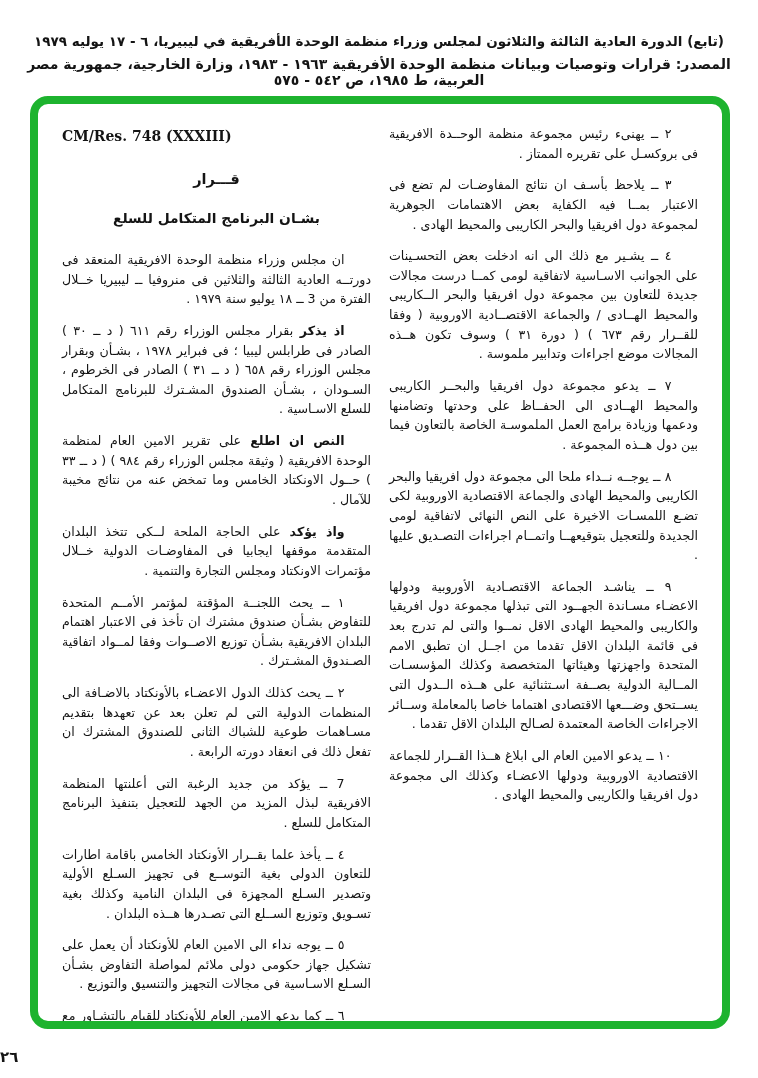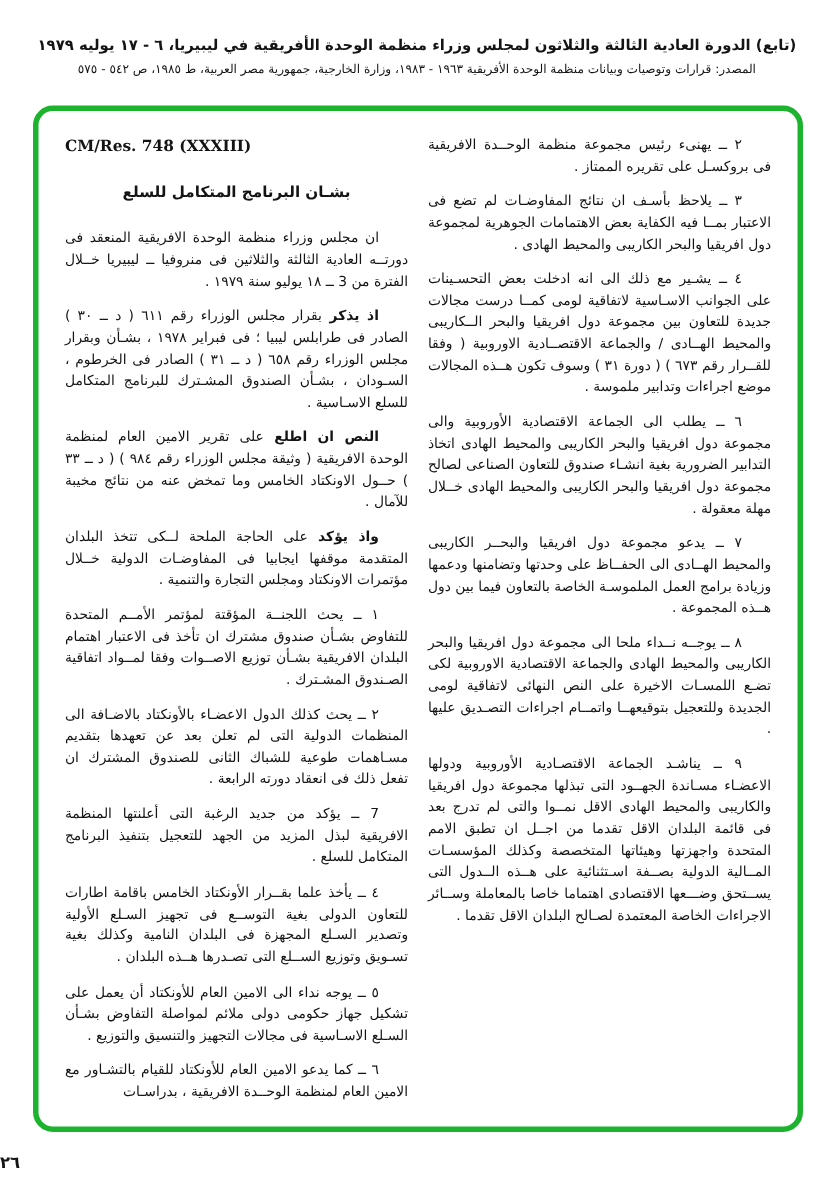--- a/index.html
+++ b/index.html
@@ -7,24 +7,24 @@
     width:758px;height:1078px;position:relative;
     background:#ffffff;color:#141414;
     font-family:"DejaVu Sans","Liberation Sans",sans-serif;
     overflow:hidden;
   }
   .header{
     position:absolute;top:33px;left:0;right:0;
     text-align:center;direction:rtl;
   }
   .header-line1{font-size:13.5px;font-weight:bold;letter-spacing:0.2px;}
-  .header-line2{font-size:11px;font-weight:normal;margin-top:7px;}
+  .header-line2{font-size:14px;font-weight:bold;margin-top:7px;}
   .green-box{
     position:absolute;left:30px;top:96px;width:700px;height:933px;
-    box-sizing:border-box;border:5px solid #0f766e;border-radius:18px;
+    box-sizing:border-box;border:8px solid #0f766e;border-radius:18px;
     padding:20px 24px 12px;overflow:hidden;background:#ffffff;
   }
   .columns{display:flex;gap:18px;height:100%;}
   .col{
     flex:1 1 0;direction:rtl;text-align:justify;
     font-size:12.6px;line-height:1.56;
   }
   .para{margin:0 0 12px;text-indent:2.1em;}
   .para b{font-weight:bold;}
   .res-ref{
@@ -47,44 +47,45 @@
   <div class="header">
     <div class="header-line1">(تابع) الدورة العادية الثالثة والثلاثون لمجلس وزراء منظمة الوحدة الأفريقية في ليبيريا، ٦ - ١٧ يوليه ١٩٧٩</div>
     <div class="header-line2">المصدر: قرارات وتوصيات وبيانات منظمة الوحدة الأفريقية ١٩٦٣ - ١٩٨٣، وزارة الخارجية، جمهورية مصر العربية، ط ١٩٨٥، ص ٥٤٢ - ٥٧٥</div>
   </div>
 
   <div class="green-box" style="border-color: rgb(29, 179, 46);">
     <div class="columns">
 
       <div class="col" id="col-left">
         <div class="res-ref">CM/Res. 748 (XXXIII)</div>
+        <div class="res-title">قـــرار</div>
         <div class="res-subtitle">بشـان البرنامج المتكامل للسلع</div>
         <div id="left-paragraphs">
             <div class="para">ان مجلس وزراء منظمة الوحدة الافريقية المنعقد فى دورتــه العادية الثالثة والثلاثين فى منروفيا ــ ليبيريا خــلال الفترة من 3 ــ ١٨ يوليو سنة ١٩٧٩ .</div>
             <div class="para"><b>اذ يذكر </b>بقرار مجلس الوزراء رقم ٦١١ ( د ــ ٣٠ ) الصادر فى طرابلس ليبيا ؛ فى فبراير ١٩٧٨ ، بشـأن وبقرار مجلس الوزراء رقم ٦٥٨ ( د ــ ٣١ ) الصادر فى الخرطوم ، السـودان ، بشـأن الصندوق المشـترك للبرنامج المتكامل للسلع الاسـاسية .</div>
             <div class="para"><b>النص ان اطلع </b>على تقرير الامين العام لمنظمة الوحدة الافريقية ( وثيقة مجلس الوزراء رقم ٩٨٤ ) ( د ــ ٣٣ ) حــول الاونكتاد الخامس وما تمخض عنه من نتائج مخيبة للآمال .</div>
             <div class="para"><b>واذ يؤكد </b>على الحاجة الملحة لــكى تتخذ البلدان المتقدمة موقفها ايجابيا فى المفاوضـات الدولية خــلال مؤتمرات الاونكتاد ومجلس التجارة والتنمية .</div>
             <div class="para">١ ــ يحث اللجنــة المؤقتة لمؤتمر الأمــم المتحدة للتفاوض بشـأن صندوق مشترك ان تأخذ فى الاعتبار اهتمام البلدان الافريقية بشـأن توزيع الاصــوات وفقا لمــواد اتفاقية الصـندوق المشـترك .</div>
             <div class="para">٢ ــ يحث كذلك الدول الاعضـاء بالأونكتاد بالاضـافة الى المنظمات الدولية التى لم تعلن بعد عن تعهدها بتقديم مسـاهمات طوعية للشباك الثانى للصندوق المشترك ان تفعل ذلك فى انعقاد دورته الرابعة .</div>
             <div class="para">7 ــ يؤكد من جديد الرغبة التى أعلنتها المنظمة الافريقية لبذل المزيد من الجهد للتعجيل بتنفيذ البرنامج المتكامل للسلع .</div>
             <div class="para">٤ ــ يأخذ علما بقــرار الأونكتاد الخامس باقامة اطارات للتعاون الدولى بغية التوســع فى تجهيز السـلع الأولية وتصدير السـلع المجهزة فى البلدان النامية وكذلك بغية تسـويق وتوزيع الســلع التى تصـدرها هــذه البلدان .</div>
             <div class="para">٥ ــ يوجه نداء الى الامين العام للأونكتاد أن يعمل على تشكيل جهاز حكومى دولى ملائم لمواصلة التفاوض بشـأن السـلع الاسـاسية فى مجالات التجهيز والتنسيق والتوزيع .</div>
             <div class="para">٦ ــ كما يدعو الامين العام للأونكتاد للقيام بالتشـاور مع الامين العام لمنظمة الوحــدة الافريقية ، بدراسـات</div>
           </div>
       </div>
 
       <div class="col" id="col-right">
         <div id="right-paragraphs">
             <div class="para">٢ ــ يهنىء رئيس مجموعة منظمة الوحــدة الافريقية فى بروكسـل على تقريره الممتاز .</div>
             <div class="para">٣ ــ يلاحظ بأسـف ان نتائج المفاوضـات لم تضع فى الاعتبار بمــا فيه الكفاية بعض الاهتمامات الجوهرية لمجموعة دول افريقيا والبحر الكاريبى والمحيط الهادى .</div>
             <div class="para">٤ ــ يشـير مع ذلك الى انه ادخلت بعض التحسـينات على الجوانب الاسـاسية لاتفاقية لومى كمــا درست مجالات جديدة للتعاون بين مجموعة دول افريقيا والبحر الــكاريبى والمحيط الهــادى / والجماعة الاقتصــادية الاوروبية ( وفقا للقــرار رقم ٦٧٣ ) ( دورة ٣١ ) وسوف تكون هــذه المجالات موضع اجراءات وتدابير ملموسة .</div>
-            <div class="para">٦ ــ يطلب الى الجماعة الاقتصادية الأوروبية والى مجموعة دول افريقيا والبحر الكاريبى والمحيط الهادى اتخاذ التدابير الضرورية بغية انشـاء صندوق للتعاون الصناعى لصالح مجموعة دول افريقيا والبحر الكاريبى والمحيط الهادى خــلال مهلة معقولة .</div>
             <div class="para">٧ ــ يدعو مجموعة دول افريقيا والبحــر الكاريبى والمحيط الهــادى الى الحفــاظ على وحدتها وتضامنها ودعمها وزيادة برامج العمل الملموسـة الخاصة بالتعاون فيما بين دول هــذه المجموعة .</div>
             <div class="para">٨ ــ يوجــه نــداء ملحا الى مجموعة دول افريقيا والبحر الكاريبى والمحيط الهادى والجماعة الاقتصادية الاوروبية لكى تضـع اللمسـات الاخيرة على النص النهائى لاتفاقية لومى الجديدة وللتعجيل بتوقيعهــا واتمــام اجراءات التصـديق عليها .</div>
             <div class="para">٩ ــ يناشـد الجماعة الاقتصـادية الأوروبية ودولها الاعضـاء مسـاندة الجهــود التى تبذلها مجموعة دول افريقيا والكاريبى والمحيط الهادى الاقل نمــوا والتى لم تدرج بعد فى قائمة البلدان الاقل تقدما من اجــل ان تطبق الامم المتحدة واجهزتها وهيئاتها المتخصصة وكذلك المؤسسـات المــالية الدولية بصــفة اسـتثنائية على هــذه الــدول التى يســتحق وضـــعها الاقتصادى اهتماما خاصا بالمعاملة وســائر الاجراءات الخاصة المعتمدة لصـالح البلدان الاقل تقدما .</div>
+            <div class="para">١٠ ــ يدعو الامين العام الى ابلاغ هــذا القــرار للجماعة الاقتصادية الاوروبية ودولها الاعضـاء وكذلك الى مجموعة دول افريقيا والكاريبى والمحيط الهادى .</div>
           </div>
       </div>
 
     </div>
   </div>
 
   <div class="page-number">٢٦</div>
 
 </div>
 

